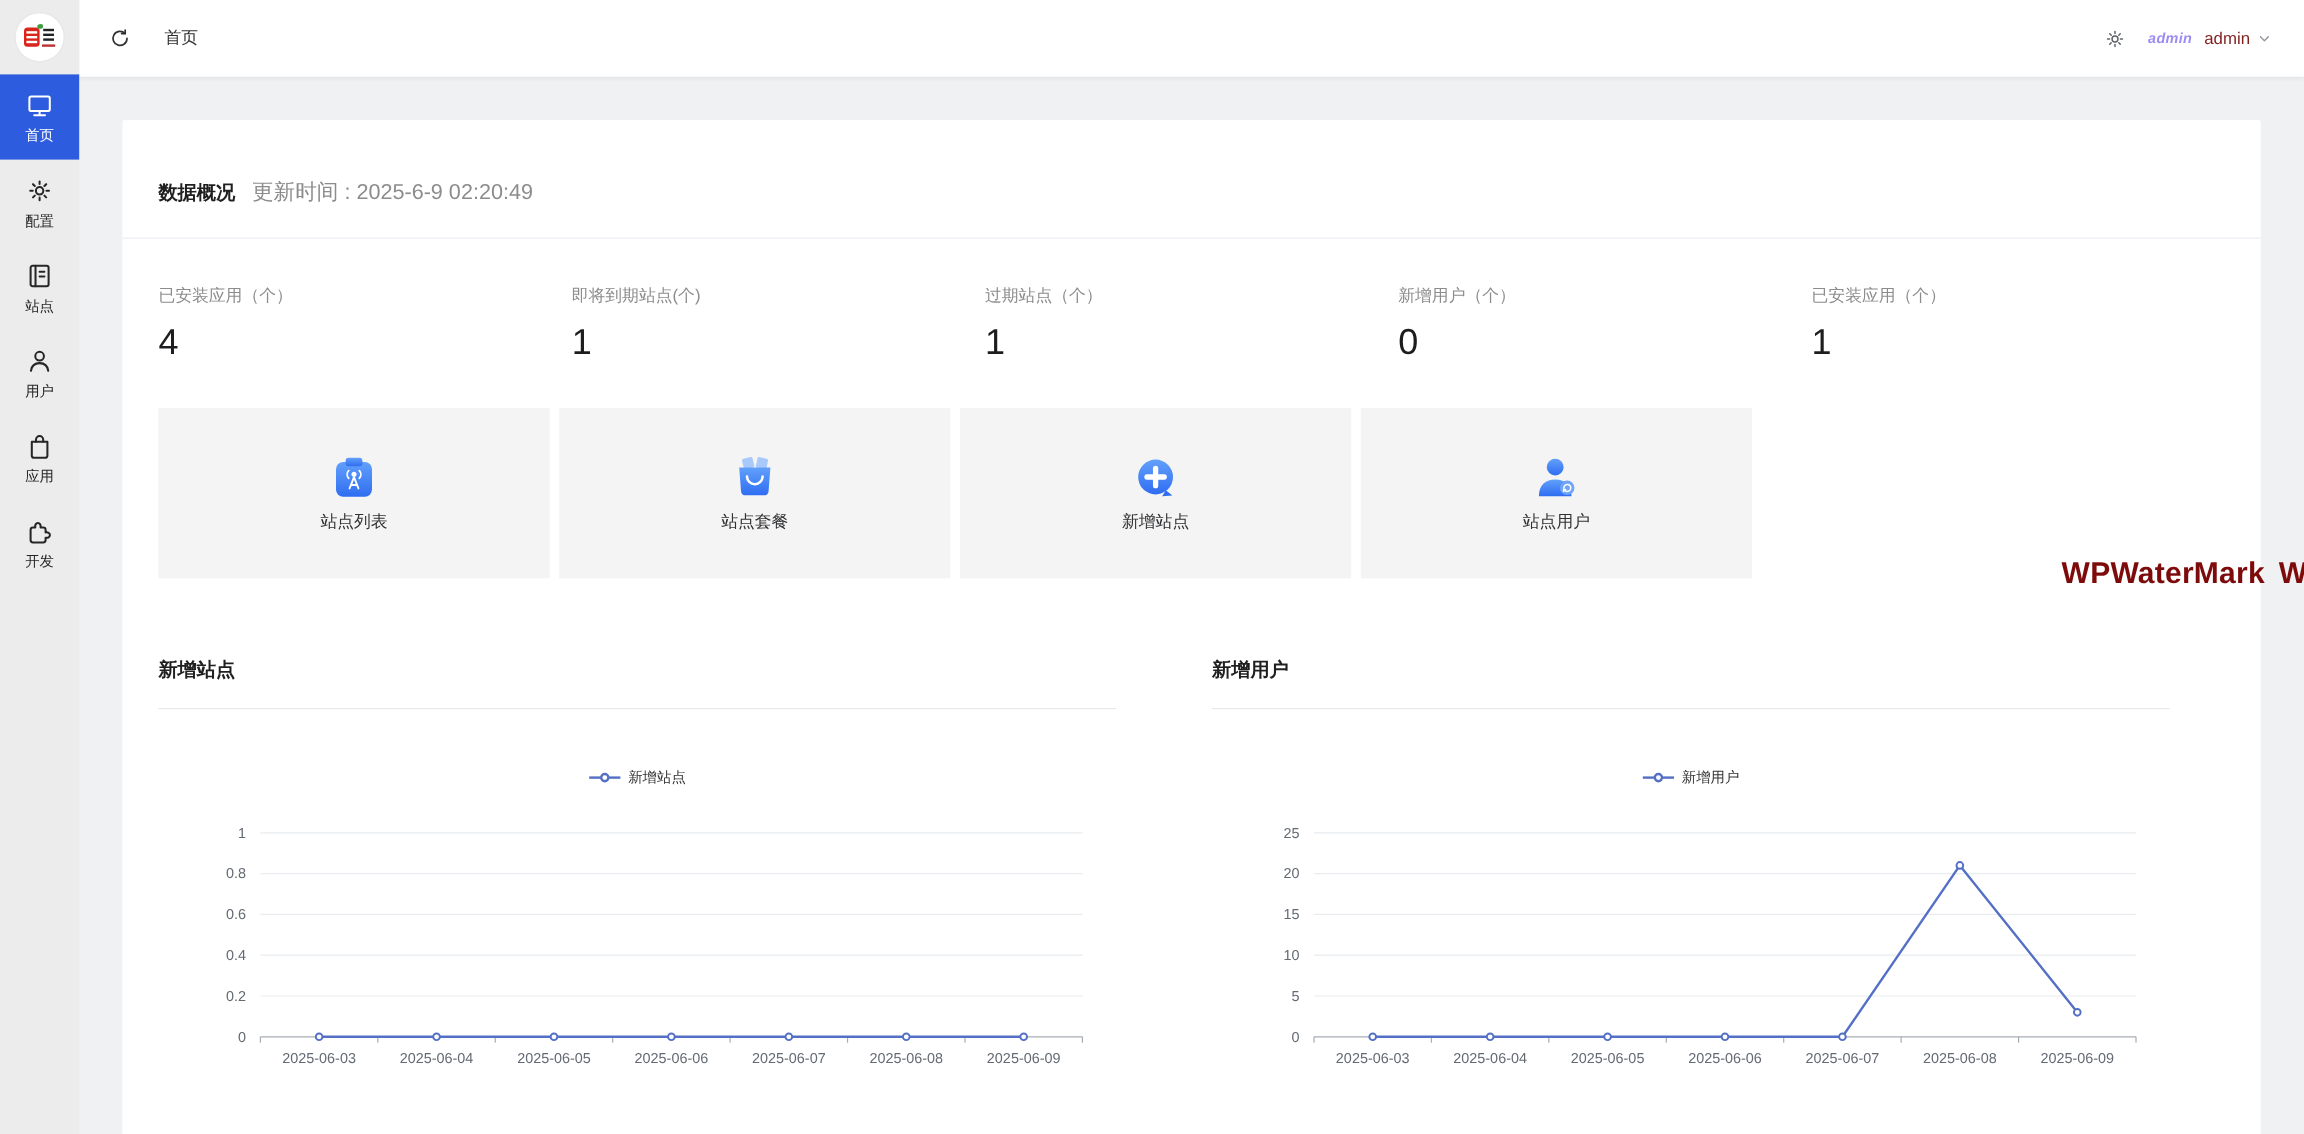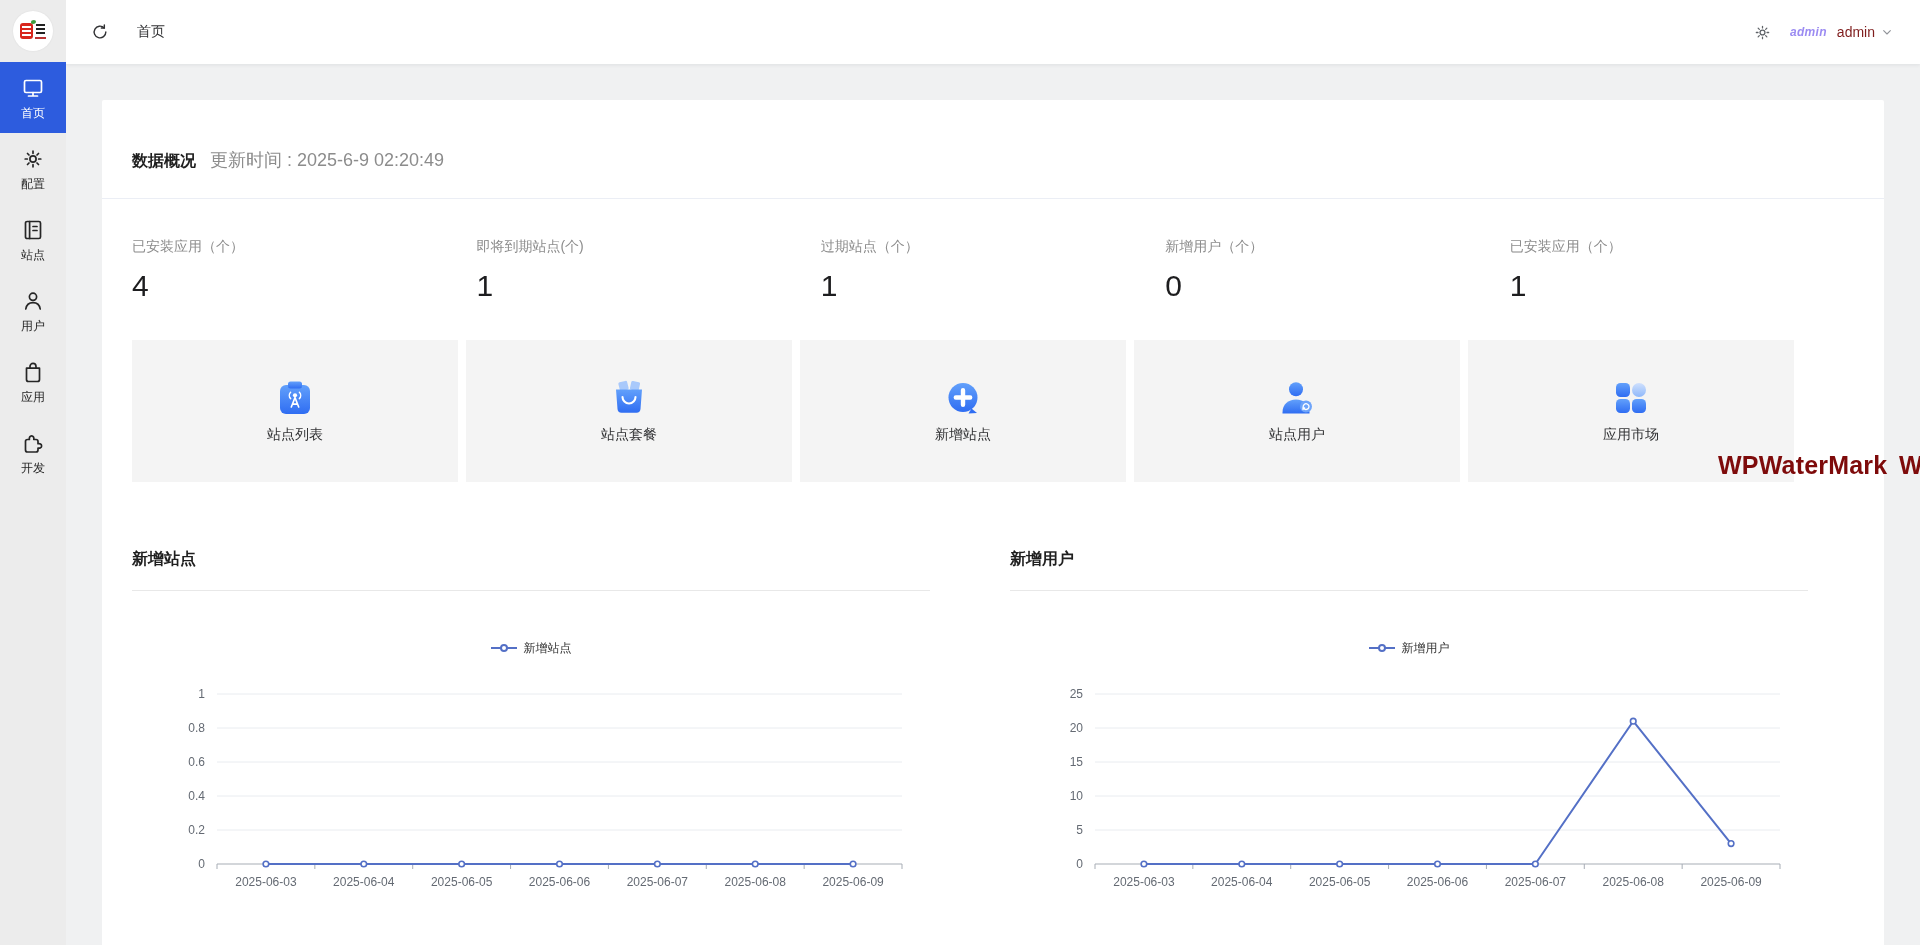--- a/index.html
+++ b/index.html
@@ -84,21 +84,21 @@
   .chart-title { font-size: 16px; font-weight: 600; color: #1f1f1f; line-height: 20px; }
   .chart-divider { margin-top: 21px; border-top: 1px solid #e8e8e8; }
   .chart-legend { margin-top: 47px; height: 20px; display: flex; align-items: center; justify-content: center; cursor: pointer; }
   .lg-mark { position: relative; width: 26px; height: 2px; background: #5470c6; margin-right: 7px; }
   .lg-circle { position: absolute; left: 9px; top: -3px; width: 8px; height: 8px; border: 2px solid #5470c6; border-radius: 50%; background: #fff; display:block; }
   .lg-text { font-size: 12px; color: #333333; }
   .chart-svg { margin-top: 10px; }
 
   
   .watermark {
-    position: absolute; top: 451px; font-size: 25px; font-weight: 700;
+    position: absolute; top: 464px; font-size: 25px; font-weight: 700;
     color: #7e0b0b; z-index: 40; white-space: nowrap; letter-spacing: .2px; text-align: center;
   }
   .watermark.main-mark { left: 1718px; }
   .watermark.clipped-mark { left: 1899px; width: 21px; overflow: hidden; }
 
   .defs-svg { position: absolute; width: 0; height: 0; }
 </style>
 </head>
 <body>
 
@@ -275,31 +275,20 @@
         <div class="shortcut-card">
           <span class="shortcut-icon">
             <svg viewBox="0 0 40 40">
               <circle cx="19" cy="11.3" r="7" fill="url(#icg)"></circle>
               <path d="M5.5 34.5c0-8.2 5.7-13 13.5-13s13.5 4.8 13.5 13v1H5.5z" fill="url(#icg)"></path>
               <circle cx="29" cy="28.5" r="6" fill="#6ea4fa"></circle>
               <path d="M26.2 28.7a2.9 2.9 0 1 1 1 2.1 M26 31.5v-1.6h1.6" stroke="#fff" stroke-width="1.3" fill="none" stroke-linecap="round"></path>
             </svg>
           </span>
           <span class="shortcut-label">站点用户</span>
-        </div>
-        <div class="shortcut-card">
-          <span class="shortcut-icon">
-            <svg viewBox="0 0 40 40">
-              <rect x="5" y="5" width="14" height="14" rx="4.5" fill="url(#icg)"></rect>
-              <circle cx="28" cy="12" r="7" fill="url(#icgl)"></circle>
-              <rect x="5" y="21" width="14" height="14" rx="4.5" fill="url(#icg)"></rect>
-              <rect x="21" y="21" width="14" height="14" rx="4.5" fill="url(#icg)"></rect>
-            </svg>
-          </span>
-          <span class="shortcut-label">应用市场</span>
         </div>
       </div>
 
     <div class="charts-row">
       <div class="chart-col">
         <div class="chart-title">新增站点</div>
         <div class="chart-divider"></div>
         <div class="chart-legend">
             <span class="lg-mark">
               <i class="lg-circle"></i>

